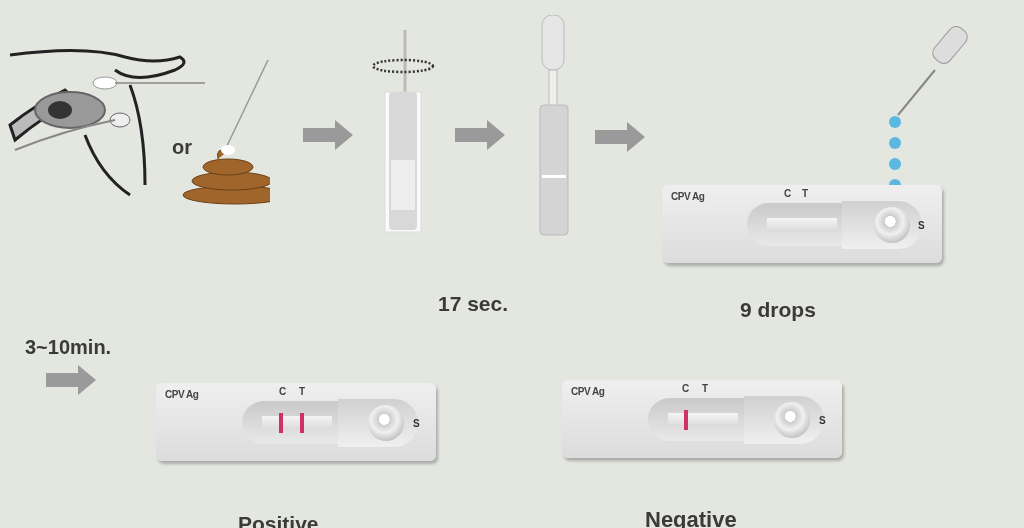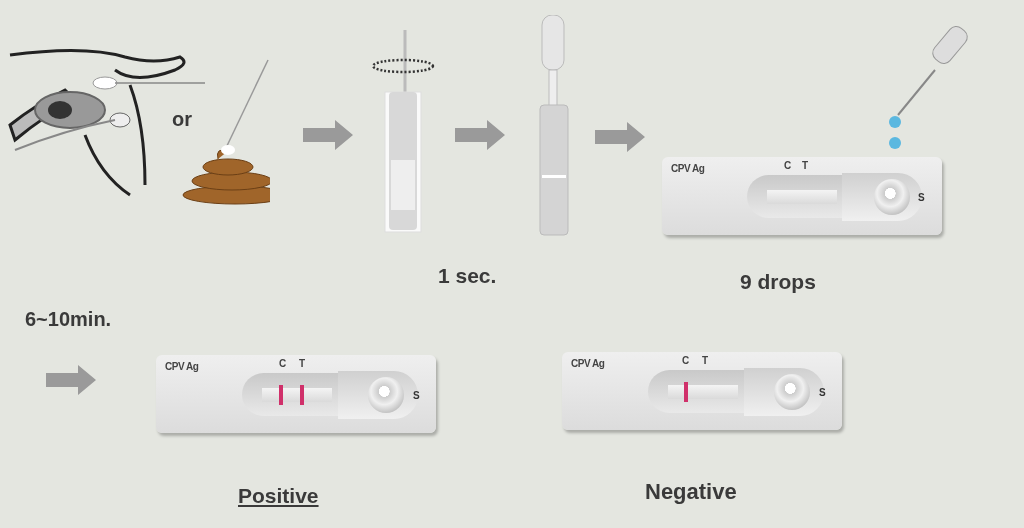--- a/index.html
+++ b/index.html
@@ -1,20 +1,20 @@
 <!DOCTYPE html>
 <html><head>
 <meta charset="utf-8">
 <style>
   html,body{margin:0;padding:0;}
   body{width:1024px;height:528px;background:#e4e6e0;position:relative;overflow:hidden;font-family:"Liberation Sans",sans-serif;color:#333;}
   .abs{position:absolute;}
-  .label{font-weight:bold;color:#3a3a3a;}
+  .label{font-weight:bold;color:#3a3a3a;margin-top:28px;}
   .arrow{position:absolute;width:50px;height:30px;}
-  .cassette{position:absolute;background:linear-gradient(#efefef,#dcdcdc);border-radius:6px;box-shadow:2px 3px 3px rgba(0,0,0,0.25);}
+  .cassette{position:absolute;background:linear-gradient(#efefef,#dcdcdc);border-radius:6px;box-shadow:2px 3px 3px rgba(0,0,0,0.25);margin-top:28px;}
   .cas-name{position:absolute;font-size:10px;font-weight:bold;color:#444;letter-spacing:-0.5px;}
   .ct{position:absolute;font-size:10px;font-weight:bold;color:#444;}
   .window{position:absolute;background:linear-gradient(#c9c9c9,#e9e9e9);border-radius:30px 0 0 30px;}
   .strip{position:absolute;background:linear-gradient(#f4f4f4,#dadada);}
   .well-area{position:absolute;background:linear-gradient(#d0d0d0,#f0f0f0);border-radius:0 30px 30px 0;}
   .well{position:absolute;border-radius:50%;background:radial-gradient(circle at 45% 40%,#fff 0 18%,#ccc 19%,#f0f0f0 45%,#999 100%);}
   .s-mark{position:absolute;font-size:10px;font-weight:bold;color:#333;}
   .line{position:absolute;background:#d0306a;width:4px;}
 </style>
 </head>
@@ -62,21 +62,21 @@
   <rect x="24" y="62" width="28" height="138" rx="4" fill="#d8d8d8"></rect>
   <rect x="26" y="130" width="24" height="50" fill="#eee"></rect>
 </svg>
 
 <svg class="abs" style="left:535px;top:15px" width="50" height="225" viewBox="0 0 50 225">
   <rect x="7" y="0" width="22" height="55" rx="10" fill="#e6e6e6" stroke="#bbb"></rect>
   <rect x="14" y="55" width="8" height="40" fill="#eee" stroke="#bbb"></rect>
   <rect x="5" y="90" width="28" height="130" rx="4" fill="#d4d4d4" stroke="#bbb"></rect>
   <rect x="7" y="160" width="24" height="3" fill="#fff"></rect>
 </svg>
-<div class="abs label" style="left:438px;top:264px;font-size:21px;">1 sec.</div>
+<div class="abs label" style="left:438px;top:264px;font-size:21px;">17 sec.</div>
 
 <svg class="abs" style="left:880px;top:20px" width="100" height="190" viewBox="0 0 100 190">
   <g transform="rotate(40 70 25)">
       <rect x="60" y="5" width="20" height="40" rx="8" fill="#ddd" stroke="#999"></rect>
     </g>
   <line x1="55" y1="50" x2="18" y2="95" stroke="#888" stroke-width="2"></line>
   <circle cx="15" cy="102" r="6" fill="#5bb8e0"></circle>
   <circle cx="15" cy="123" r="6" fill="#5bb8e0"></circle>
   <circle cx="15" cy="144" r="6" fill="#5bb8e0"></circle>
   <circle cx="15" cy="165" r="6" fill="#5bb8e0"></circle>
@@ -86,21 +86,21 @@
   <div class="ct" style="left:122px;top:3px;">C</div>
   <div class="ct" style="left:140px;top:3px;">T</div>
   <div class="window" style="left:85px;top:18px;width:100px;height:43px;"></div>
   <div class="strip" style="left:105px;top:33px;width:70px;height:14px;"></div>
   <div class="well-area" style="left:180px;top:16px;width:80px;height:48px;"></div>
   <div class="well" style="left:212px;top:22px;width:36px;height:36px;"></div>
   <div class="s-mark" style="left:256px;top:35px;">S</div>
 </div>
 <div class="abs label" style="left:740px;top:270px;font-size:21px;">9 drops</div>
 
-<div class="abs label" style="left:25px;top:308px;font-size:20px;">6~10min.</div>
+<div class="abs label" style="left:25px;top:308px;font-size:20px;">3~10min.</div>
 
 <div class="cassette" style="left:156px;top:355px;width:280px;height:78px;">
   <div class="cas-name" style="left:9px;top:6px;">CPV Ag</div>
   <div class="ct" style="left:123px;top:3px;">C</div>
   <div class="ct" style="left:143px;top:3px;">T</div>
   <div class="window" style="left:86px;top:18px;width:100px;height:43px;"></div>
   <div class="strip" style="left:106px;top:33px;width:70px;height:14px;"></div>
   <div class="line" style="left:123px;top:30px;height:20px;"></div>
   <div class="line" style="left:144px;top:30px;height:20px;"></div>
   <div class="well-area" style="left:182px;top:16px;width:80px;height:48px;"></div>

